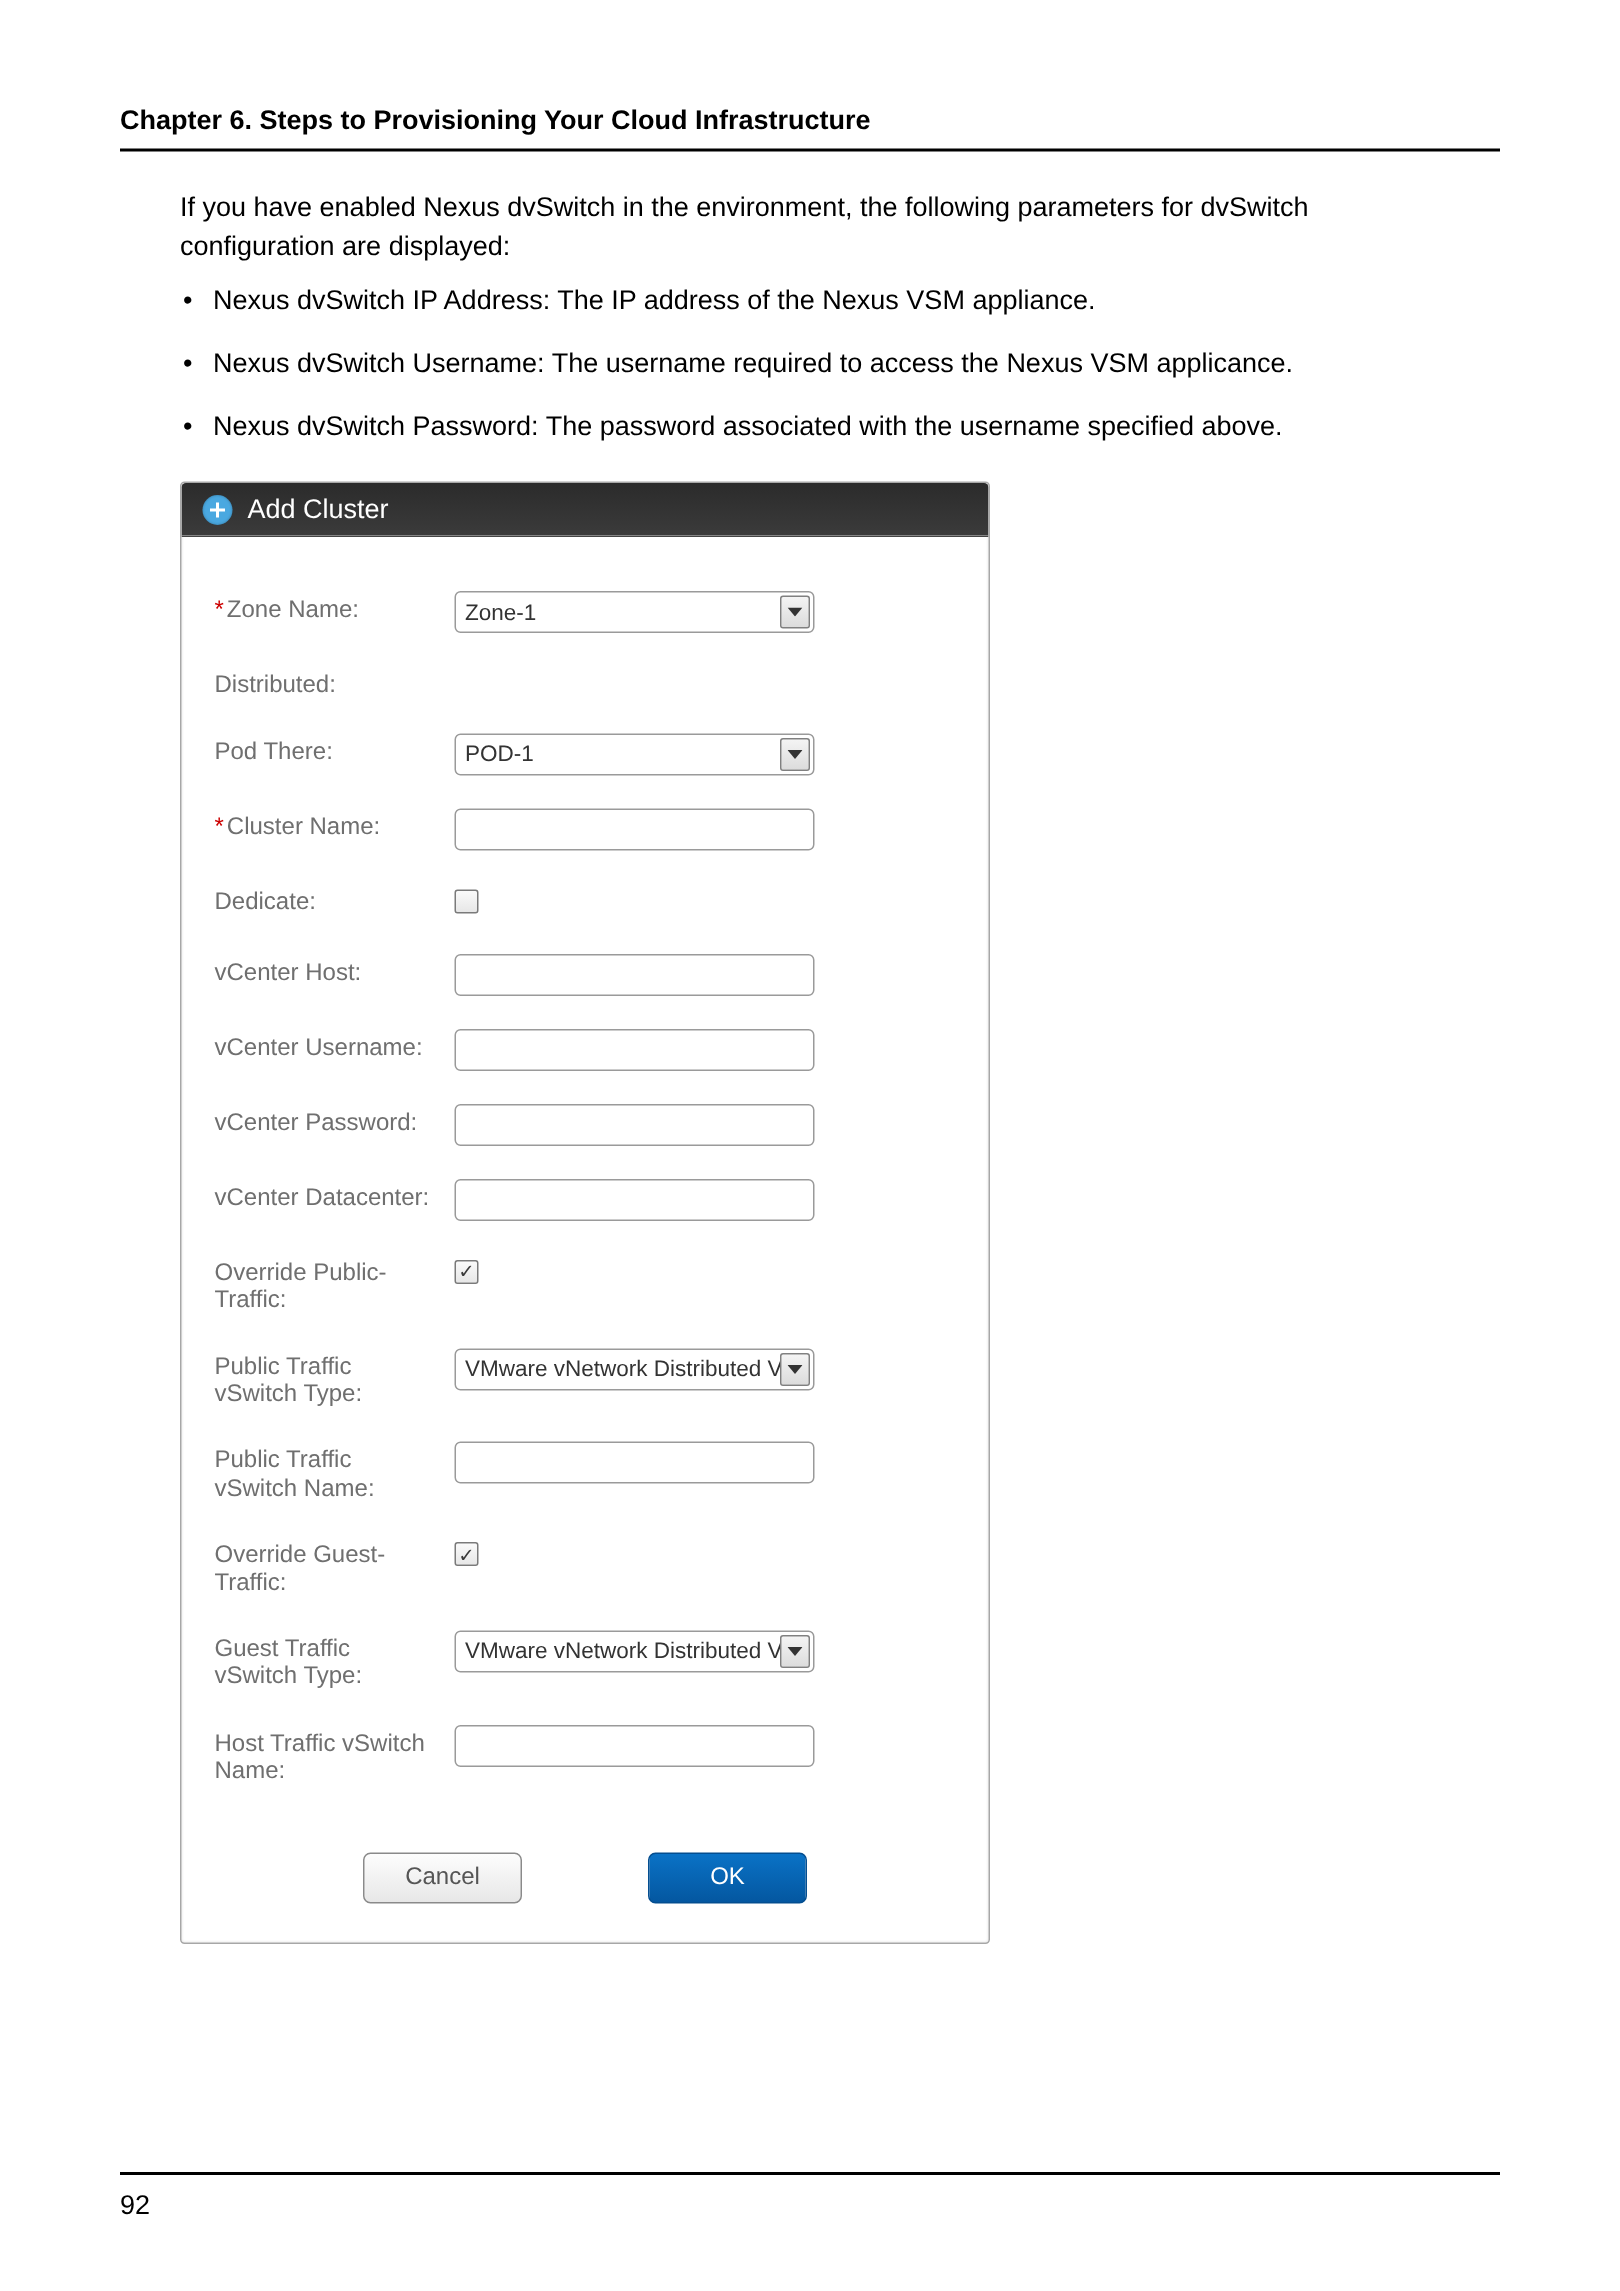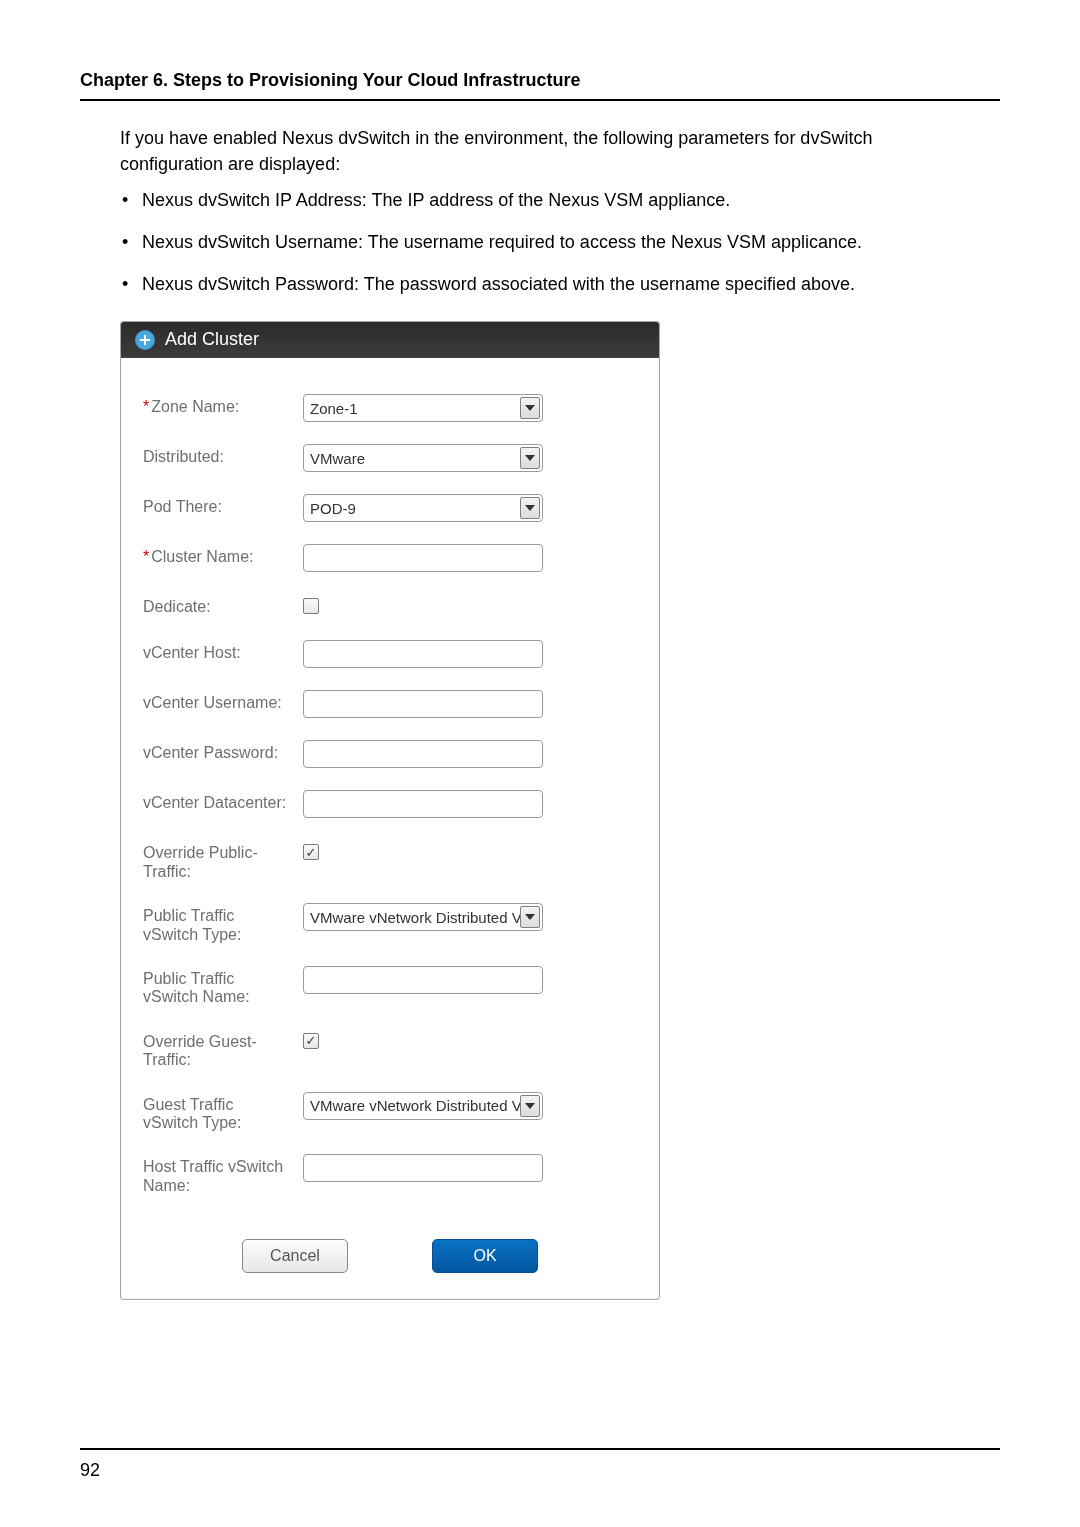--- a/index.html
+++ b/index.html
@@ -78,37 +78,27 @@
                   <svg width="10" height="6">
                     <path d="M0 0h10L5 6z" fill="#333"></path>
                   </svg>
                 </span>
           </div>
         </div>
       </div>
 
       <div class="form-row">
         <div class="form-label">Distributed:</div>
-        <div class="form-control">
-          <div class="sel">
-            <span>VMware</span>
-            <span class="sel-drop">
-                  <svg width="10" height="6">
-                    <path d="M0 0h10L5 6z" fill="#333"></path>
-                  </svg>
-                </span>
-          </div>
-        </div>
       </div>
 
       <div class="form-row">
         <div class="form-label">Pod There:</div>
         <div class="form-control">
           <div class="sel">
-            <span>POD-9</span>
+            <span>POD-1</span>
             <span class="sel-drop">
                   <svg width="10" height="6">
                     <path d="M0 0h10L5 6z" fill="#333"></path>
                   </svg>
                 </span>
           </div>
         </div>
       </div>
 
       <div class="form-row">

